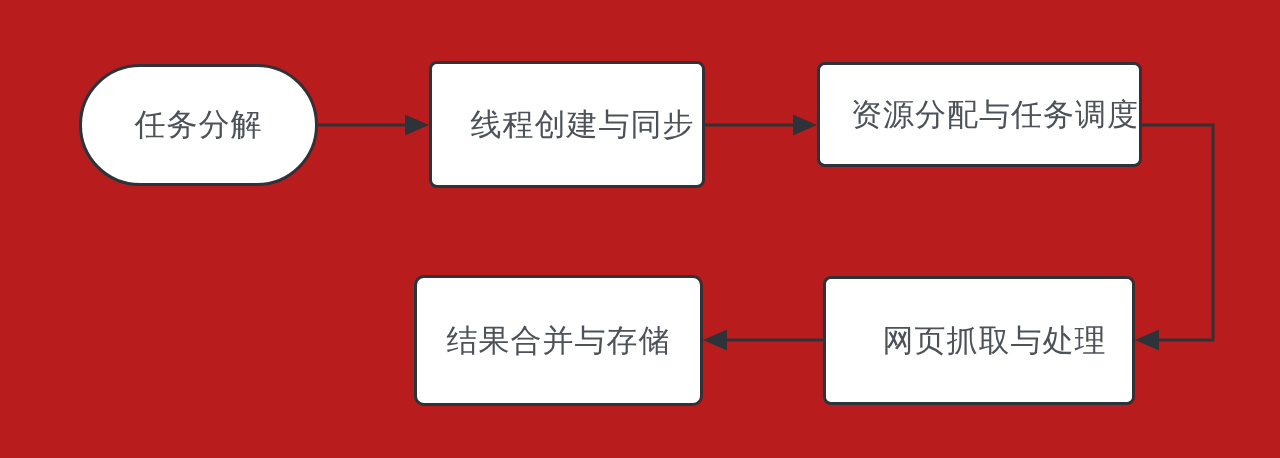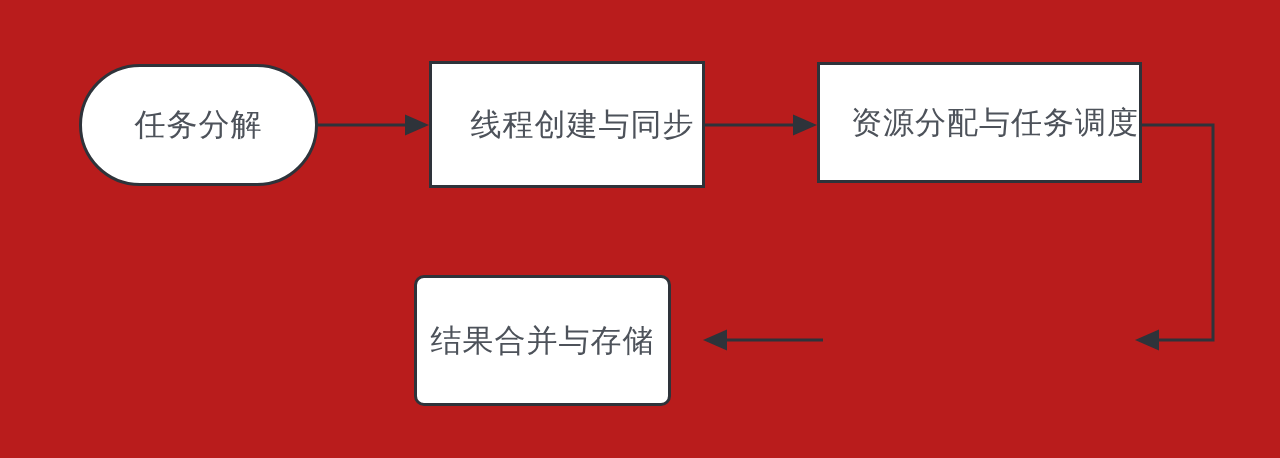--- a/index.html
+++ b/index.html
@@ -39,21 +39,21 @@
     align-items: center;
     justify-content: center;
     text-align: center;
     color: #4d525a;
     font-size: 31px;
     letter-spacing: 1px;
     line-height: 1.2;
   }
   .node.terminator { border-radius: 61px; }
   .node.rounded    { border-radius: 10px; }
-  .node.process    { border-radius: 0; padding-left: 31px; }
+  .node.process    { border-radius: 8px; padding-left: 31px; }
 </style>
 </head>
 <body>
 
 <div class="canvas">
 
   <svg class="edges" width="1280" height="458" viewBox="0 0 1280 458">
     <g>
       <line x1="318" y1="125" x2="407" y2="125"></line>
       <polygon points="429,125 405,114.5 405,135.5"></polygon>
@@ -73,22 +73,25 @@
   </svg>
 
   <div class="node terminator" style="left:79px; top:64px; width:239px; height:122px;">
     <span>任务分解</span>
   </div>
 
   <div class="node process" style="left:429px; top:61px; width:276px; height:127px;">
     <span>线程创建与同步</span>
   </div>
 
-  <div class="node process" style="left:817px; top:62px; width:325px; height:121px;">
+  <div class="node process" style="left:817px; top:62px; width:325px; height:105px;">
     <span>资源分配与任务调度</span>
   </div>
 
+  <div class="node process" style="left:823px; top:276px; width:312px; height:129px;">
+    <span>网页抓取与处理</span>
+  </div>
 
-  <div class="node rounded" style="left:414px; top:275px; width:257px; height:131px;">
+  <div class="node rounded" style="left:414px; top:275px; width:289px; height:131px;">
     <span>结果合并与存储</span>
   </div>
 
 </div>
 
 </body></html>

